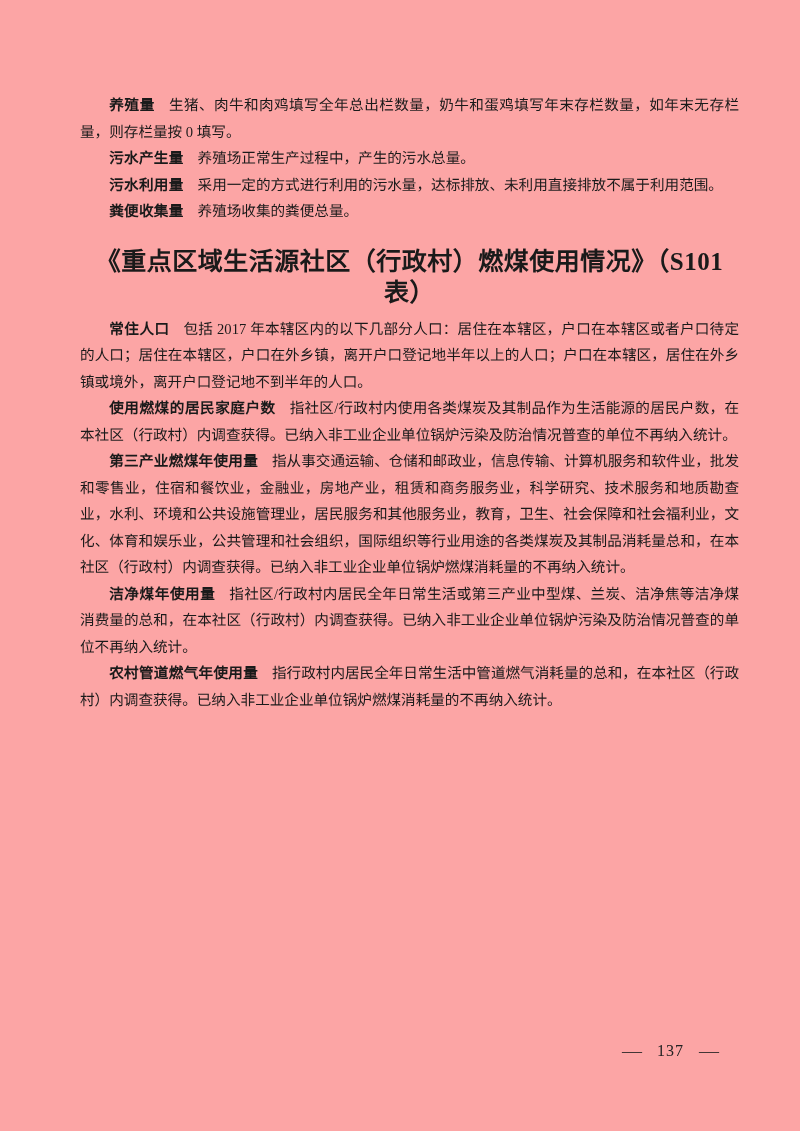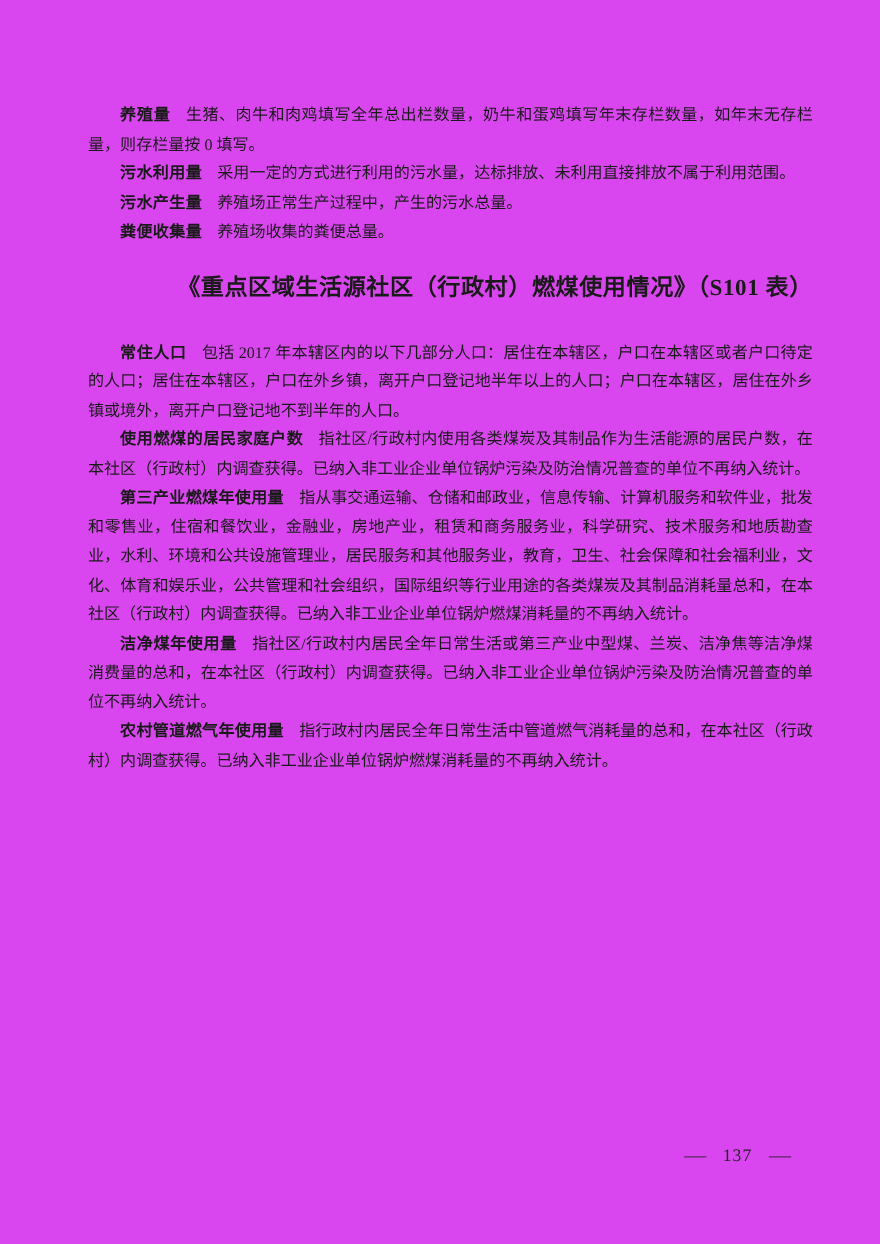--- a/index.html
+++ b/index.html
@@ -4,21 +4,21 @@
 <style>
   html, body {
     margin: 0;
     padding: 0;
     background: #ffffff;
   }
   .page {
     position: relative;
     width: 800px;
     height: 1131px;
-    background: #d946ef;
+    background: #fca5a5;
     overflow: hidden;
     font-family: "Liberation Serif", "DejaVu Serif", serif;
     color: #1a1a1a;
   }
   .content {
     position: absolute;
     left: 80px;
     top: 92px;
     width: 659px;
     text-align: justify;
@@ -30,25 +30,25 @@
     text-indent: 2em;
     word-break: break-all;
   }
   .term {
     font-weight: 700;
     margin-right: 0.95em;
     font-family: "Liberation Sans", "DejaVu Sans", sans-serif;
     letter-spacing: 0.3px;
   }
   h1.section-title {
-    margin: 21px 0 31px 0;
-    font-size: 21px;
+    margin: 21px 0 8px 0;
+    font-size: 25px;
     line-height: 31px;
     font-weight: 700;
-    text-align: right;
+    text-align: center;
     text-indent: 0;
     letter-spacing: 0.5px;
   }
   .footer {
     position: absolute;
     top: 1042px;
     left: 0;
     width: 800px;
     display: flex;
     justify-content: flex-end;
@@ -69,22 +69,22 @@
     text-align: center;
   }
 </style>
 </head>
 <body>
 
 <div class="page">
   <div class="content">
 
     <p class="para"><span class="term">养殖量</span><span>生猪、肉牛和肉鸡填写全年总出栏数量，奶牛和蛋鸡填写年末存栏数量，如年末无存栏量，则存栏量按 0 填写。</span></p>
+    <p class="para"><span class="term">污水产生量</span><span>养殖场正常生产过程中，产生的污水总量。</span></p>
     <p class="para"><span class="term">污水利用量</span><span>采用一定的方式进行利用的污水量，达标排放、未利用直接排放不属于利用范围。</span></p>
-    <p class="para"><span class="term">污水产生量</span><span>养殖场正常生产过程中，产生的污水总量。</span></p>
     <p class="para"><span class="term">粪便收集量</span><span>养殖场收集的粪便总量。</span></p>
 
     <h1 class="section-title">《重点区域生活源社区（行政村）燃煤使用情况》（S101 表）</h1>
 
     <p class="para"><span class="term">常住人口</span><span>包括 2017 年本辖区内的以下几部分人口：居住在本辖区，户口在本辖区或者户口待定的人口；居住在本辖区，户口在外乡镇，离开户口登记地半年以上的人口；户口在本辖区，居住在外乡镇或境外，离开户口登记地不到半年的人口。</span></p>
     <p class="para"><span class="term">使用燃煤的居民家庭户数</span><span>指社区/行政村内使用各类煤炭及其制品作为生活能源的居民户数，在本社区（行政村）内调查获得。已纳入非工业企业单位锅炉污染及防治情况普查的单位不再纳入统计。</span></p>
     <p class="para"><span class="term">第三产业燃煤年使用量</span><span>指从事交通运输、仓储和邮政业，信息传输、计算机服务和软件业，批发和零售业，住宿和餐饮业，金融业，房地产业，租赁和商务服务业，科学研究、技术服务和地质勘查业，水利、环境和公共设施管理业，居民服务和其他服务业，教育，卫生、社会保障和社会福利业，文化、体育和娱乐业，公共管理和社会组织，国际组织等行业用途的各类煤炭及其制品消耗量总和，在本社区（行政村）内调查获得。已纳入非工业企业单位锅炉燃煤消耗量的不再纳入统计。</span></p>
     <p class="para"><span class="term">洁净煤年使用量</span><span>指社区/行政村内居民全年日常生活或第三产业中型煤、兰炭、洁净焦等洁净煤消费量的总和，在本社区（行政村）内调查获得。已纳入非工业企业单位锅炉污染及防治情况普查的单位不再纳入统计。</span></p>
     <p class="para"><span class="term">农村管道燃气年使用量</span><span>指行政村内居民全年日常生活中管道燃气消耗量的总和，在本社区（行政村）内调查获得。已纳入非工业企业单位锅炉燃煤消耗量的不再纳入统计。</span></p>
 

